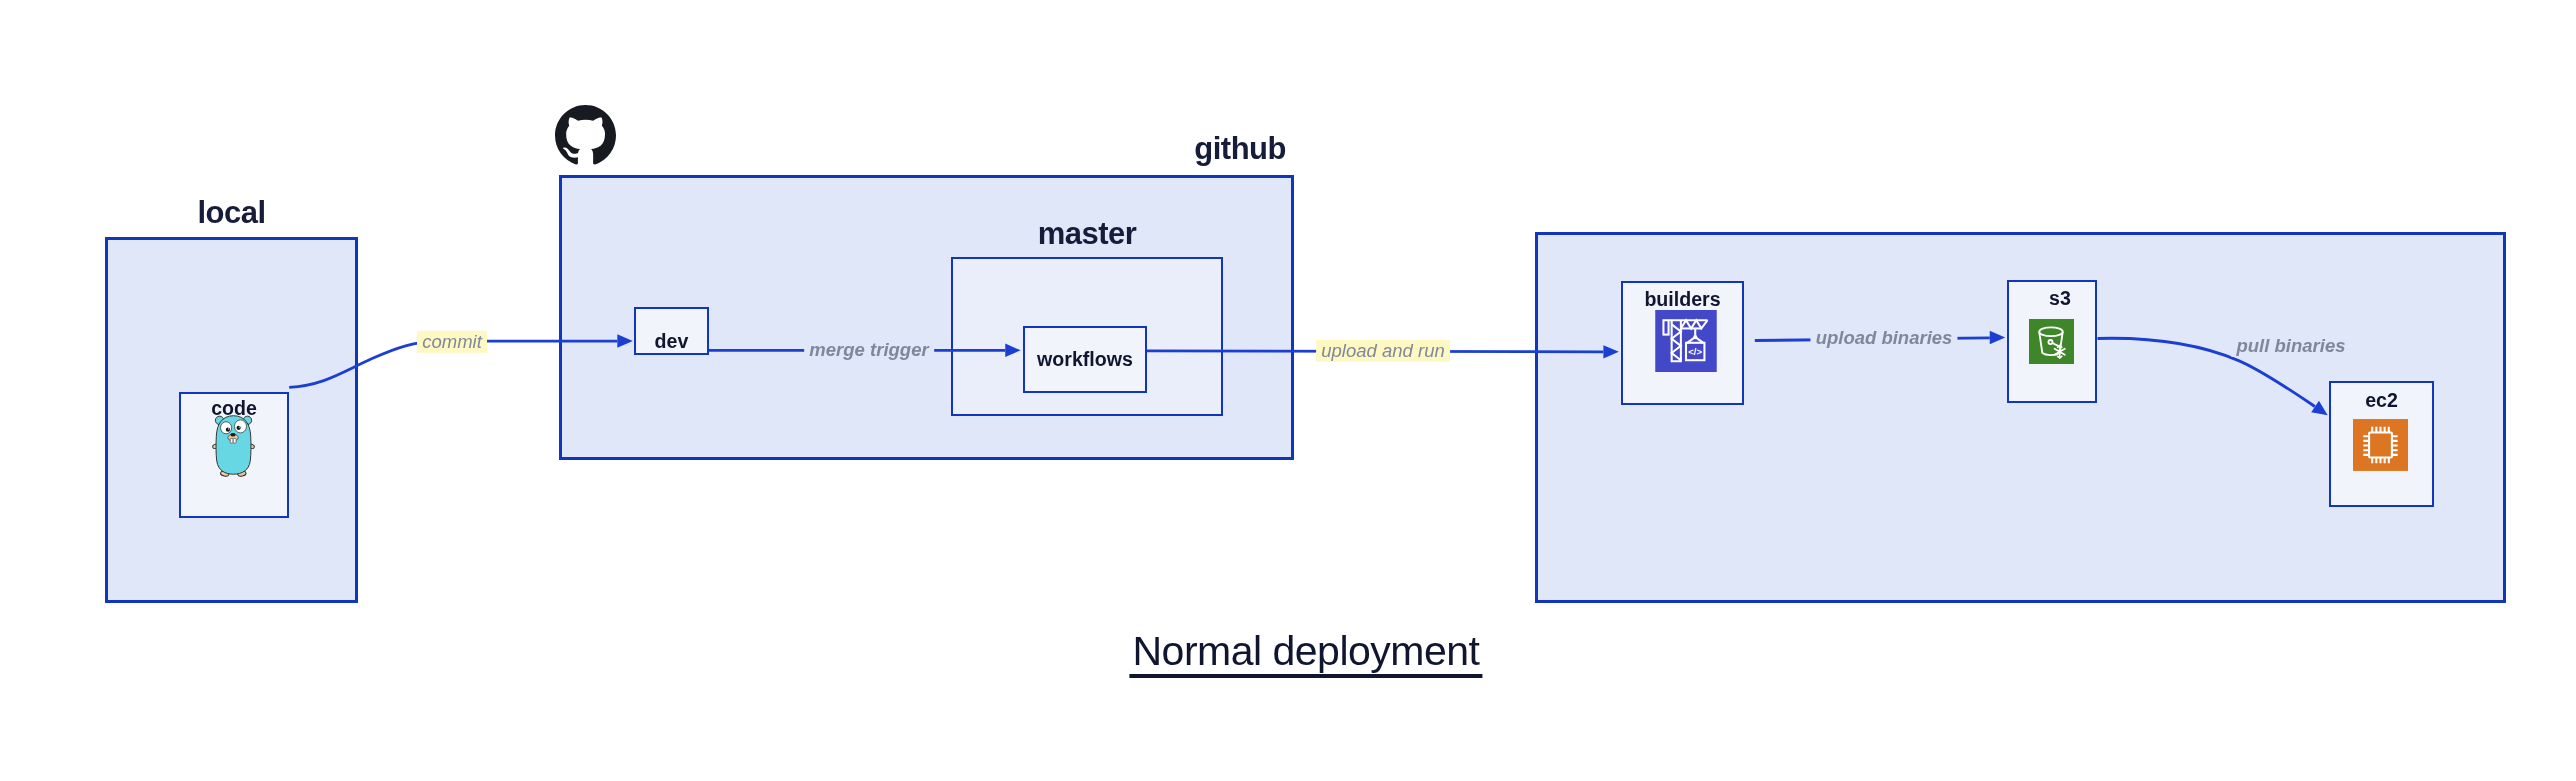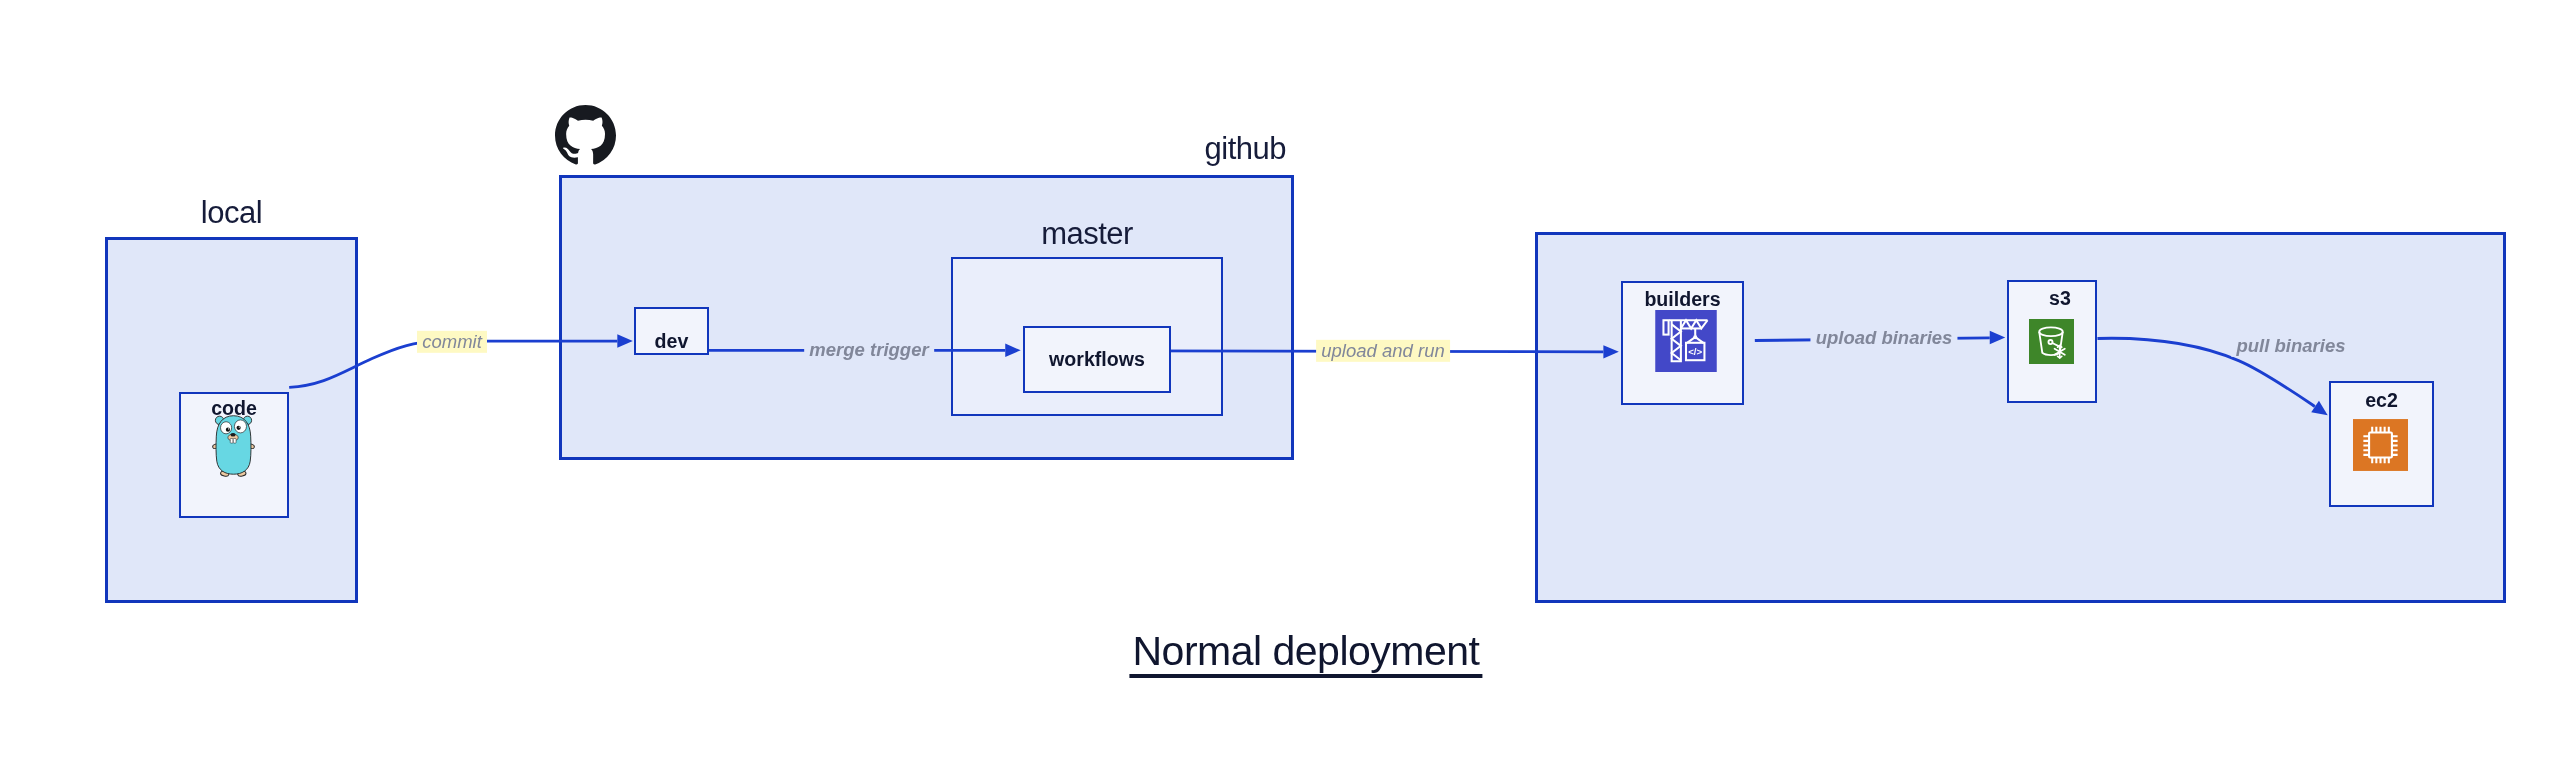--- a/index.html
+++ b/index.html
@@ -5,21 +5,21 @@
   html,body{margin:0;padding:0;background:#ffffff;}
   .canvas{
     position:relative;width:2604px;height:781px;background:#ffffff;
     font-family:"Liberation Sans", sans-serif;overflow:hidden;
     --border:#1136bc;--arrow:#1b3fd0;--outer:#e0e7f9;--sub:#eaeefb;--node:#f2f4fc;
     --navy:#10162f;--gray:#81879a;
   }
   .container{position:absolute;border:3.1px solid var(--border);background:var(--outer);box-sizing:border-box;z-index:1;}
   .subcontainer{position:absolute;border:2.6px solid var(--border);background:var(--sub);box-sizing:border-box;z-index:2;}
   .node{position:absolute;border:2.6px solid var(--border);background:var(--node);box-sizing:border-box;z-index:4;}
-  .section-label{position:absolute;font-size:31px;letter-spacing:-0.5px;color:#161c3a;z-index:3;line-height:1;}
+  .section-label{position:absolute;font-size:31px;letter-spacing:-0.5px;color:#161c3a;z-index:3;line-height:1;font-weight:bold;}
   .center{text-align:center;}
   .node-label{display:block;text-align:center;font-weight:bold;font-size:19.6px;color:var(--navy);line-height:1.1;}
   .edge-label{
     position:absolute;transform:translate(-50%,-50%);white-space:nowrap;
     font-style:italic;font-size:18.5px;color:var(--gray);padding:1px 5.2px;z-index:5;line-height:1.1;
   }
   .bg-white{background:#fef9c3;}
   .bg-outer{background:var(--outer);font-weight:bold;}
   .edges{position:absolute;left:0;top:0;z-index:3;pointer-events:none;}
   .icon{position:absolute;z-index:6;}
@@ -65,21 +65,21 @@
   <span class="edge-label bg-white" style="left:1383px;top:351px;">upload and run</span>
   <span class="edge-label bg-outer" style="left:1884px;top:338px;">upload binaries</span>
   <span class="edge-label bg-outer" style="left:2291px;top:346px;">pull binaries</span>
 
   <div class="node" style="left:179px;top:392px;width:110px;height:126px;">
     <span class="node-label" style="margin-top:4.1px;">code</span>
   </div>
   <div class="node" style="left:634px;top:307px;width:75px;height:48px;">
     <span class="node-label" style="margin-top:21.6px;">dev</span>
   </div>
-  <div class="node" style="left:1023px;top:326px;width:148px;height:67px;">
+  <div class="node" style="left:1023px;top:326px;width:124px;height:67px;">
     <span class="node-label" style="margin-top:20.6px;">workflows</span>
   </div>
   <div class="node" style="left:1621px;top:281px;width:123px;height:124px;">
     <span class="node-label" style="margin-top:6.2px;">builders</span>
   </div>
   <div class="node" style="left:2007px;top:280px;width:90px;height:123px;padding-left:16px;">
     <span class="node-label" style="margin-top:6.2px;">s3</span>
   </div>
   <div class="node" style="left:2329px;top:381px;width:105px;height:126px;">
     <span class="node-label" style="margin-top:7.2px;">ec2</span>

